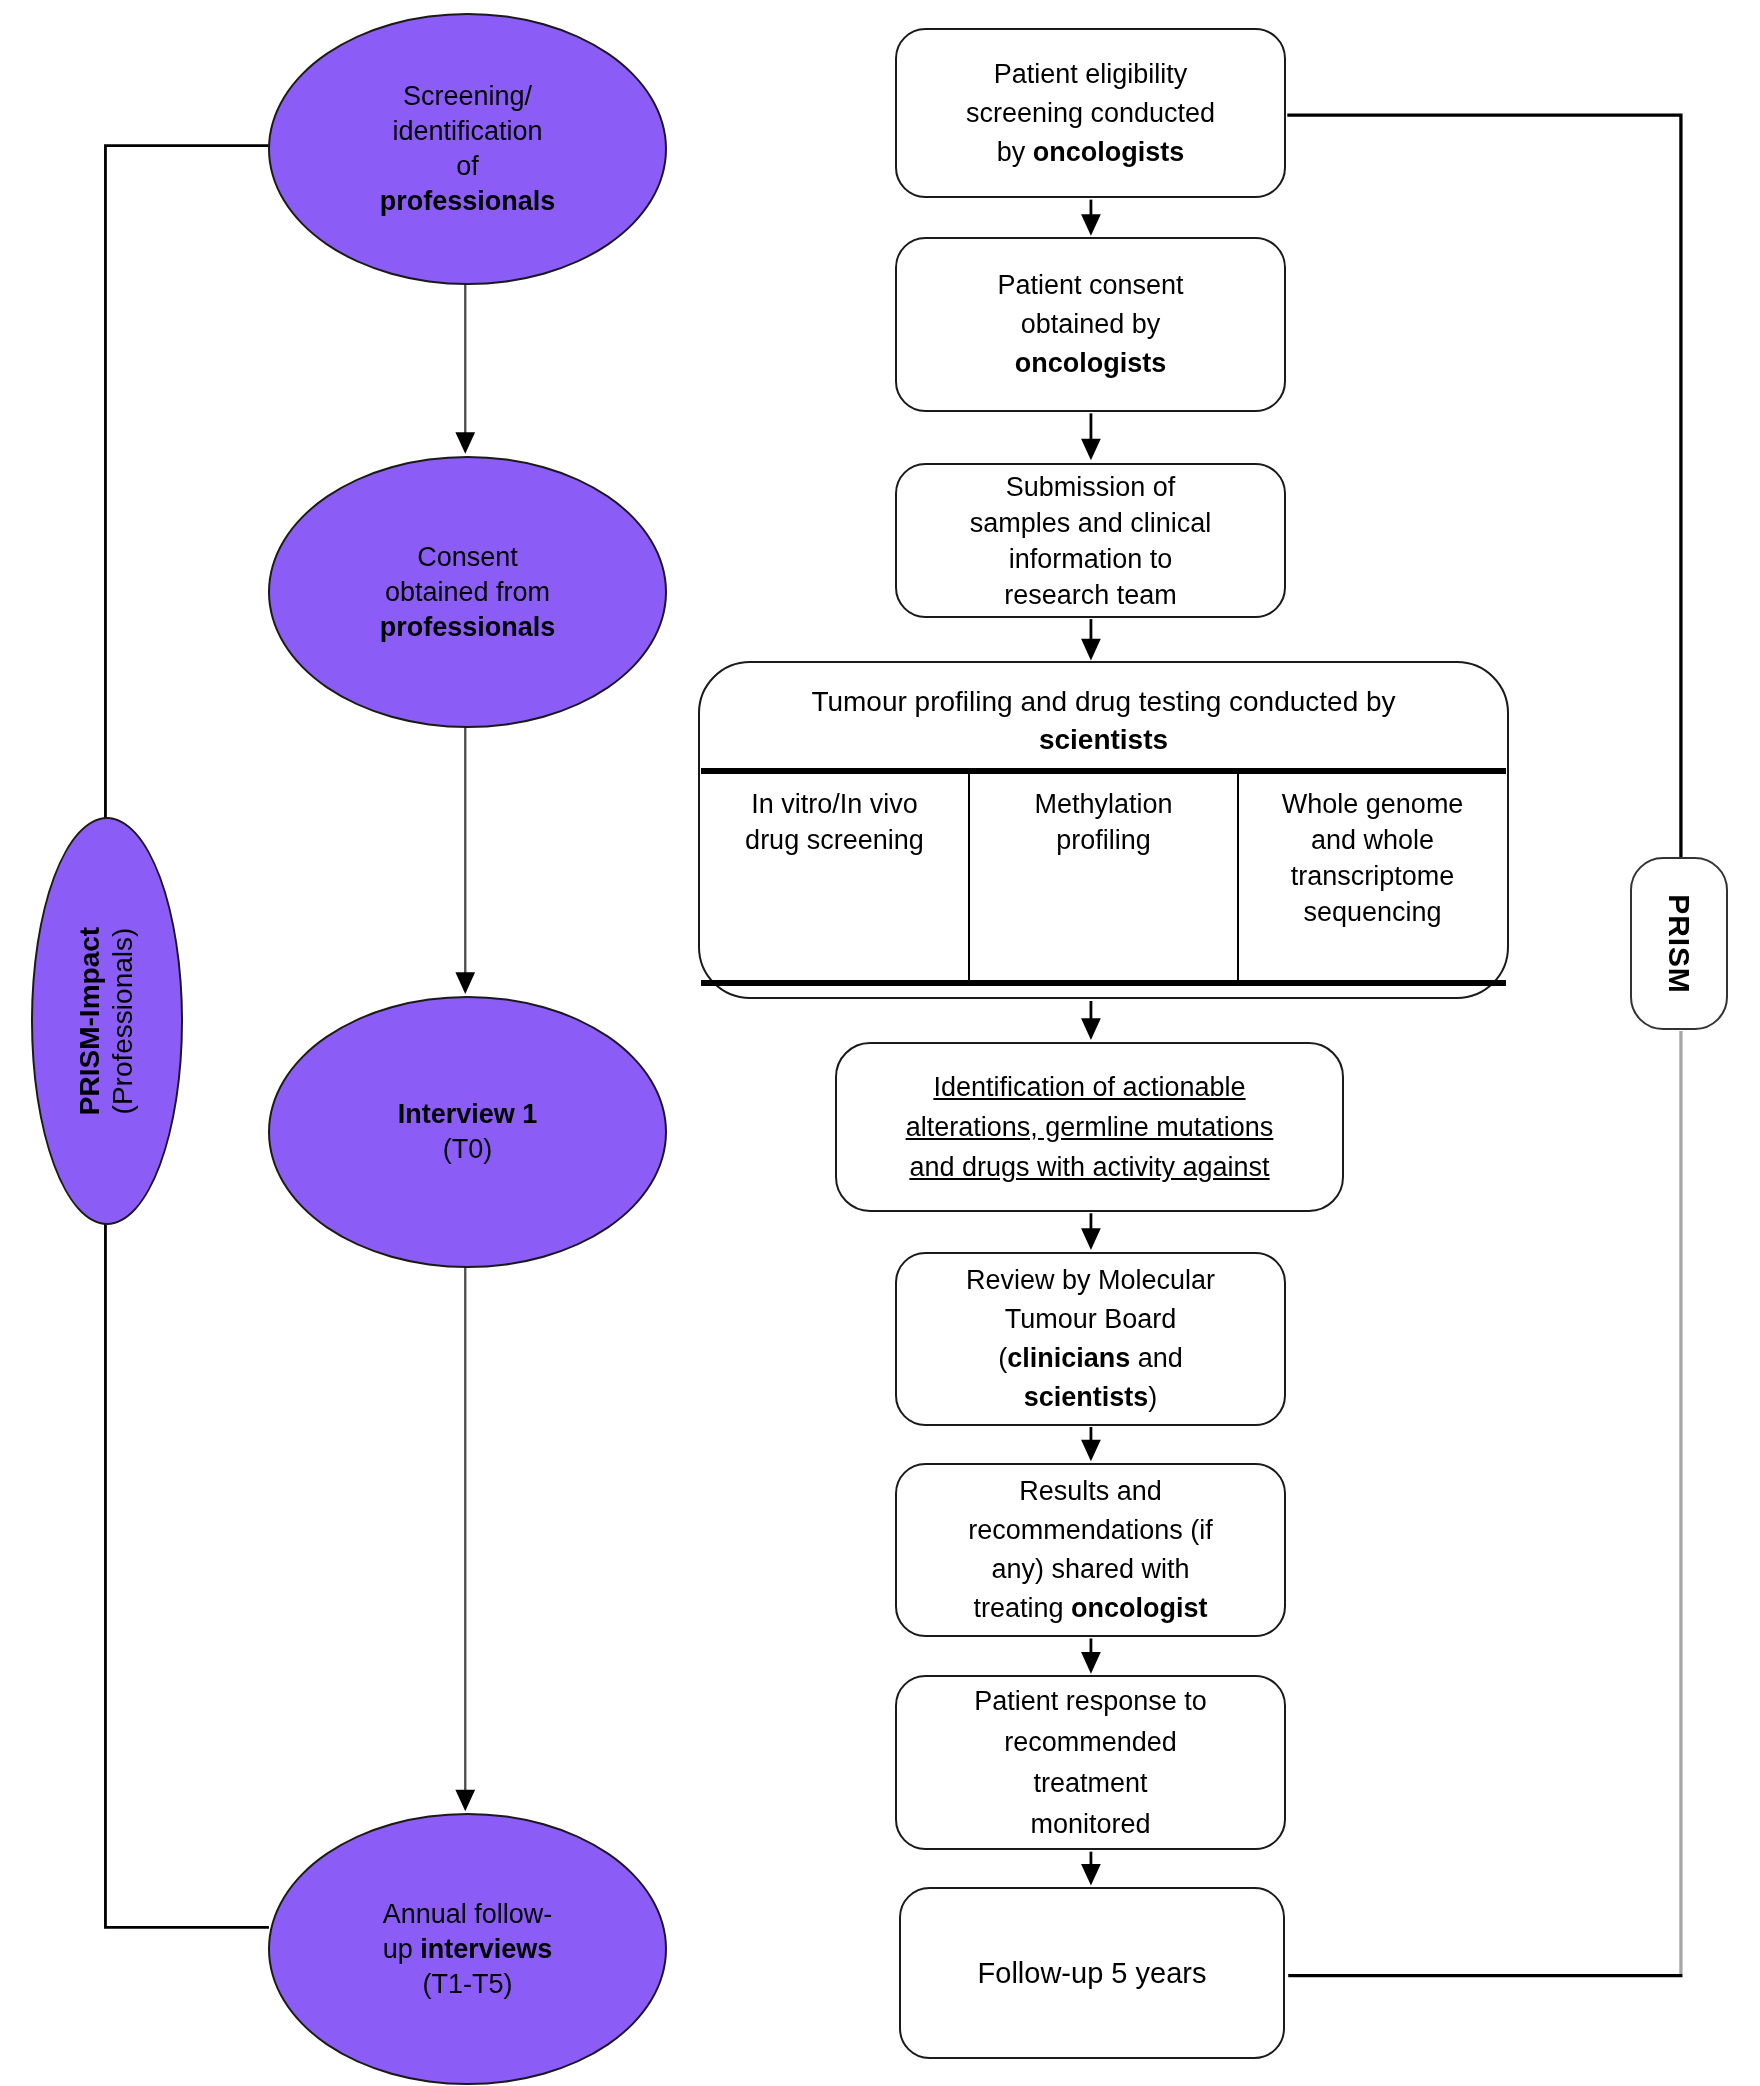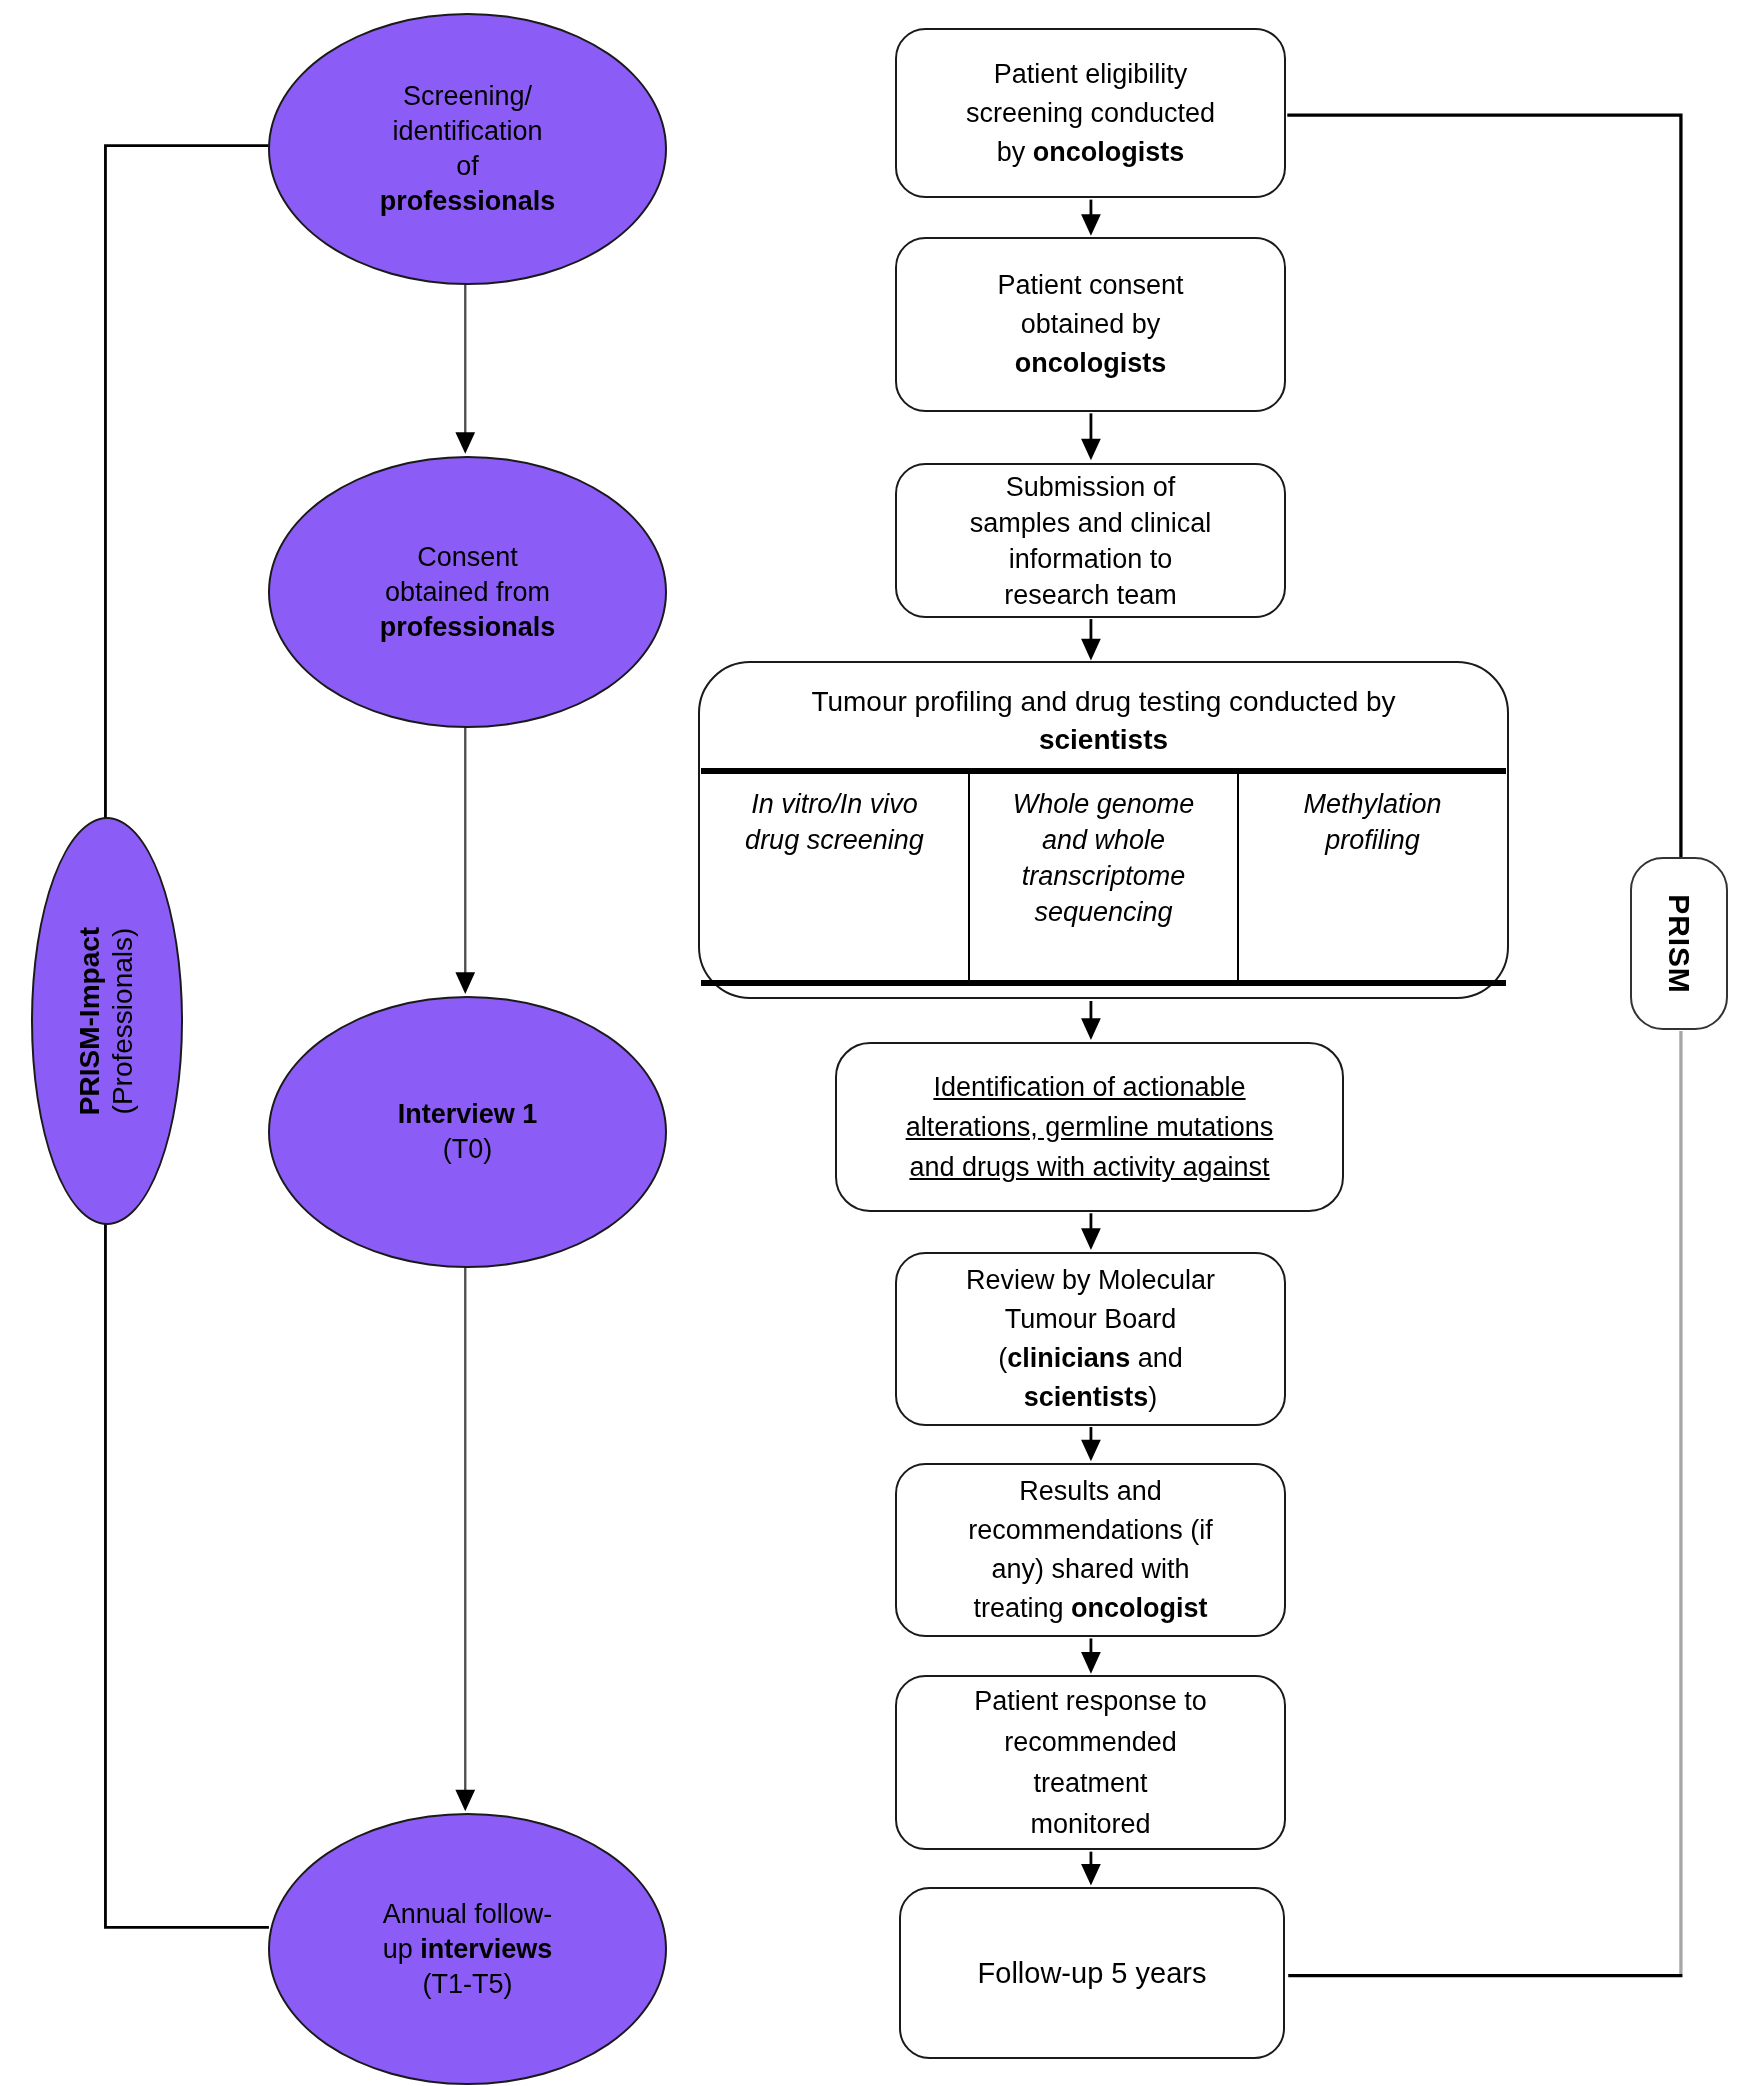--- a/index.html
+++ b/index.html
@@ -39,21 +39,21 @@
     border:2.8px solid #1a1a1a;
     border-radius:52px;
     text-align:center;
   }
   .bb-title{margin-top:20px;font-size:28px;line-height:38px;}
   .bb-table{
     position:absolute;left:0.9px;right:0.9px;top:105px;height:206px;
     border-top:6.1px solid #000;border-bottom:6.1px solid #000;
     display:flex;
   }
-  .bb-cell{flex:1 1 0;padding-top:12.2px;font-size:27px;line-height:36px;text-align:center;font-style:italic;}
+  .bb-cell{flex:1 1 0;padding-top:12.2px;font-size:27px;line-height:36px;text-align:center;}
   .bb-cell + .bb-cell{border-left:2.3px solid #000;}
 
   
   .rot-ccw{transform:rotate(-90deg);text-align:center;}
   .rot-cw{transform:rotate(90deg);text-align:center;}
   .rot-line{white-space:nowrap;flex-shrink:0;}
   .pi-l1{font-size:28px;font-weight:bold;line-height:33px;}
   .pi-l2{font-size:28px;line-height:33px;}
   .prism-label{font-size:30px;font-weight:bold;letter-spacing:0.9px;white-space:nowrap;}
 
@@ -166,28 +166,28 @@
     <div class="bb-title">
       <div class="ln">Tumour profiling and drug testing conducted by</div>
       <div class="ln"><b>scientists</b></div>
     </div>
     <div class="bb-table">
       <div class="bb-cell">
         <div class="ln">In vitro/In vivo</div>
         <div class="ln">drug screening</div>
       </div>
       <div class="bb-cell">
+        <div class="ln">Methylation</div>
+        <div class="ln">profiling</div>
+      </div>
+      <div class="bb-cell">
         <div class="ln">Whole genome</div>
         <div class="ln">and whole</div>
         <div class="ln">transcriptome</div>
         <div class="ln">sequencing</div>
-      </div>
-      <div class="bb-cell">
-        <div class="ln">Methylation</div>
-        <div class="ln">profiling</div>
       </div>
     </div>
   </div>
 
   <div class="box" style="left:835px;top:1042px;width:505px;height:166px;border-radius:35px;text-decoration:underline;">
     <div class="btext" style="line-height:40px;">
       <div class="ln">Identification of actionable</div>
       <div class="ln">alterations, germline mutations</div>
       <div class="ln">and drugs with activity against</div>
     </div>

